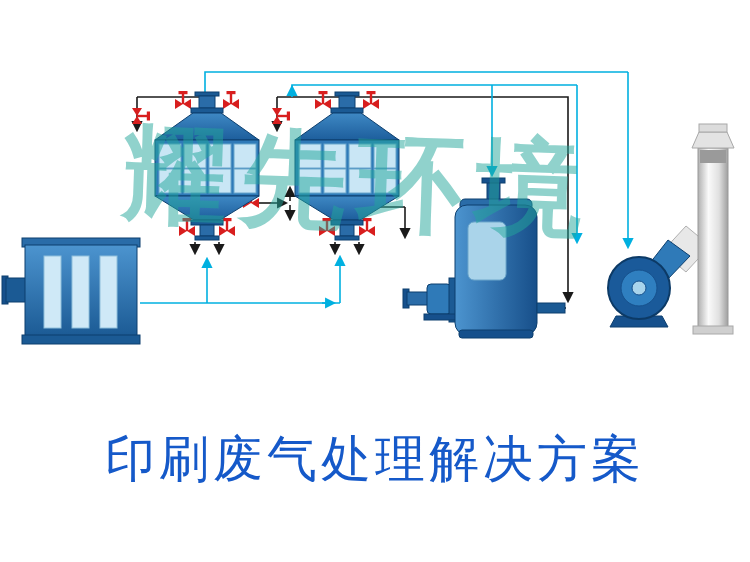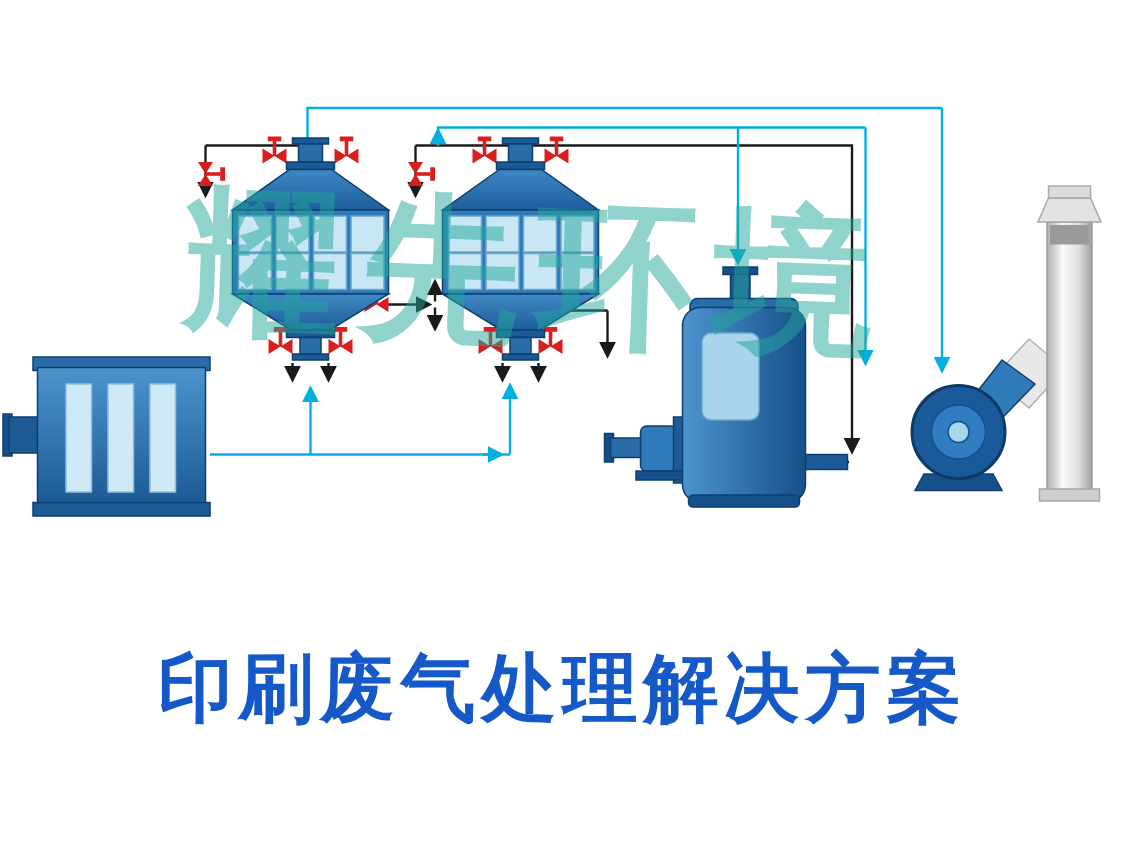--- a/index.html
+++ b/index.html
@@ -3,21 +3,21 @@
 <meta charset="utf-8">
 <style>
   html,body{margin:0;padding:0;background:#fff;}
   #stage{position:relative;width:750px;height:562px;background:#ffffff;overflow:hidden;
          font-family:"Liberation Sans",sans-serif;}
   #diagram{position:absolute;left:0;top:0;}
   #watermark{position:absolute;left:122px;top:112px;font-family:"DejaVu Serif",serif;
              font-weight:bold;font-size:106px;letter-spacing:12px;white-space:nowrap;
              opacity:0.5;transform:rotate(2deg);pointer-events:none;z-index:5;}
   #title{position:absolute;left:0;right:0;top:426px;text-align:center;
-         font-family:"DejaVu Serif",serif;font-weight:bold;font-size:50px;
+         font-family:"DejaVu Serif",serif;font-weight:normal;font-size:50px;
          letter-spacing:4px;z-index:6;}
 </style>
 </head>
 <body>
 
 <div id="stage">
 
   <svg id="diagram" width="750" height="562" viewBox="0 0 750 562">
     <defs>
       <marker id="ab" viewBox="0 0 10 10" refX="8" refY="5" markerWidth="7" markerHeight="7" orient="auto-start-reverse">

